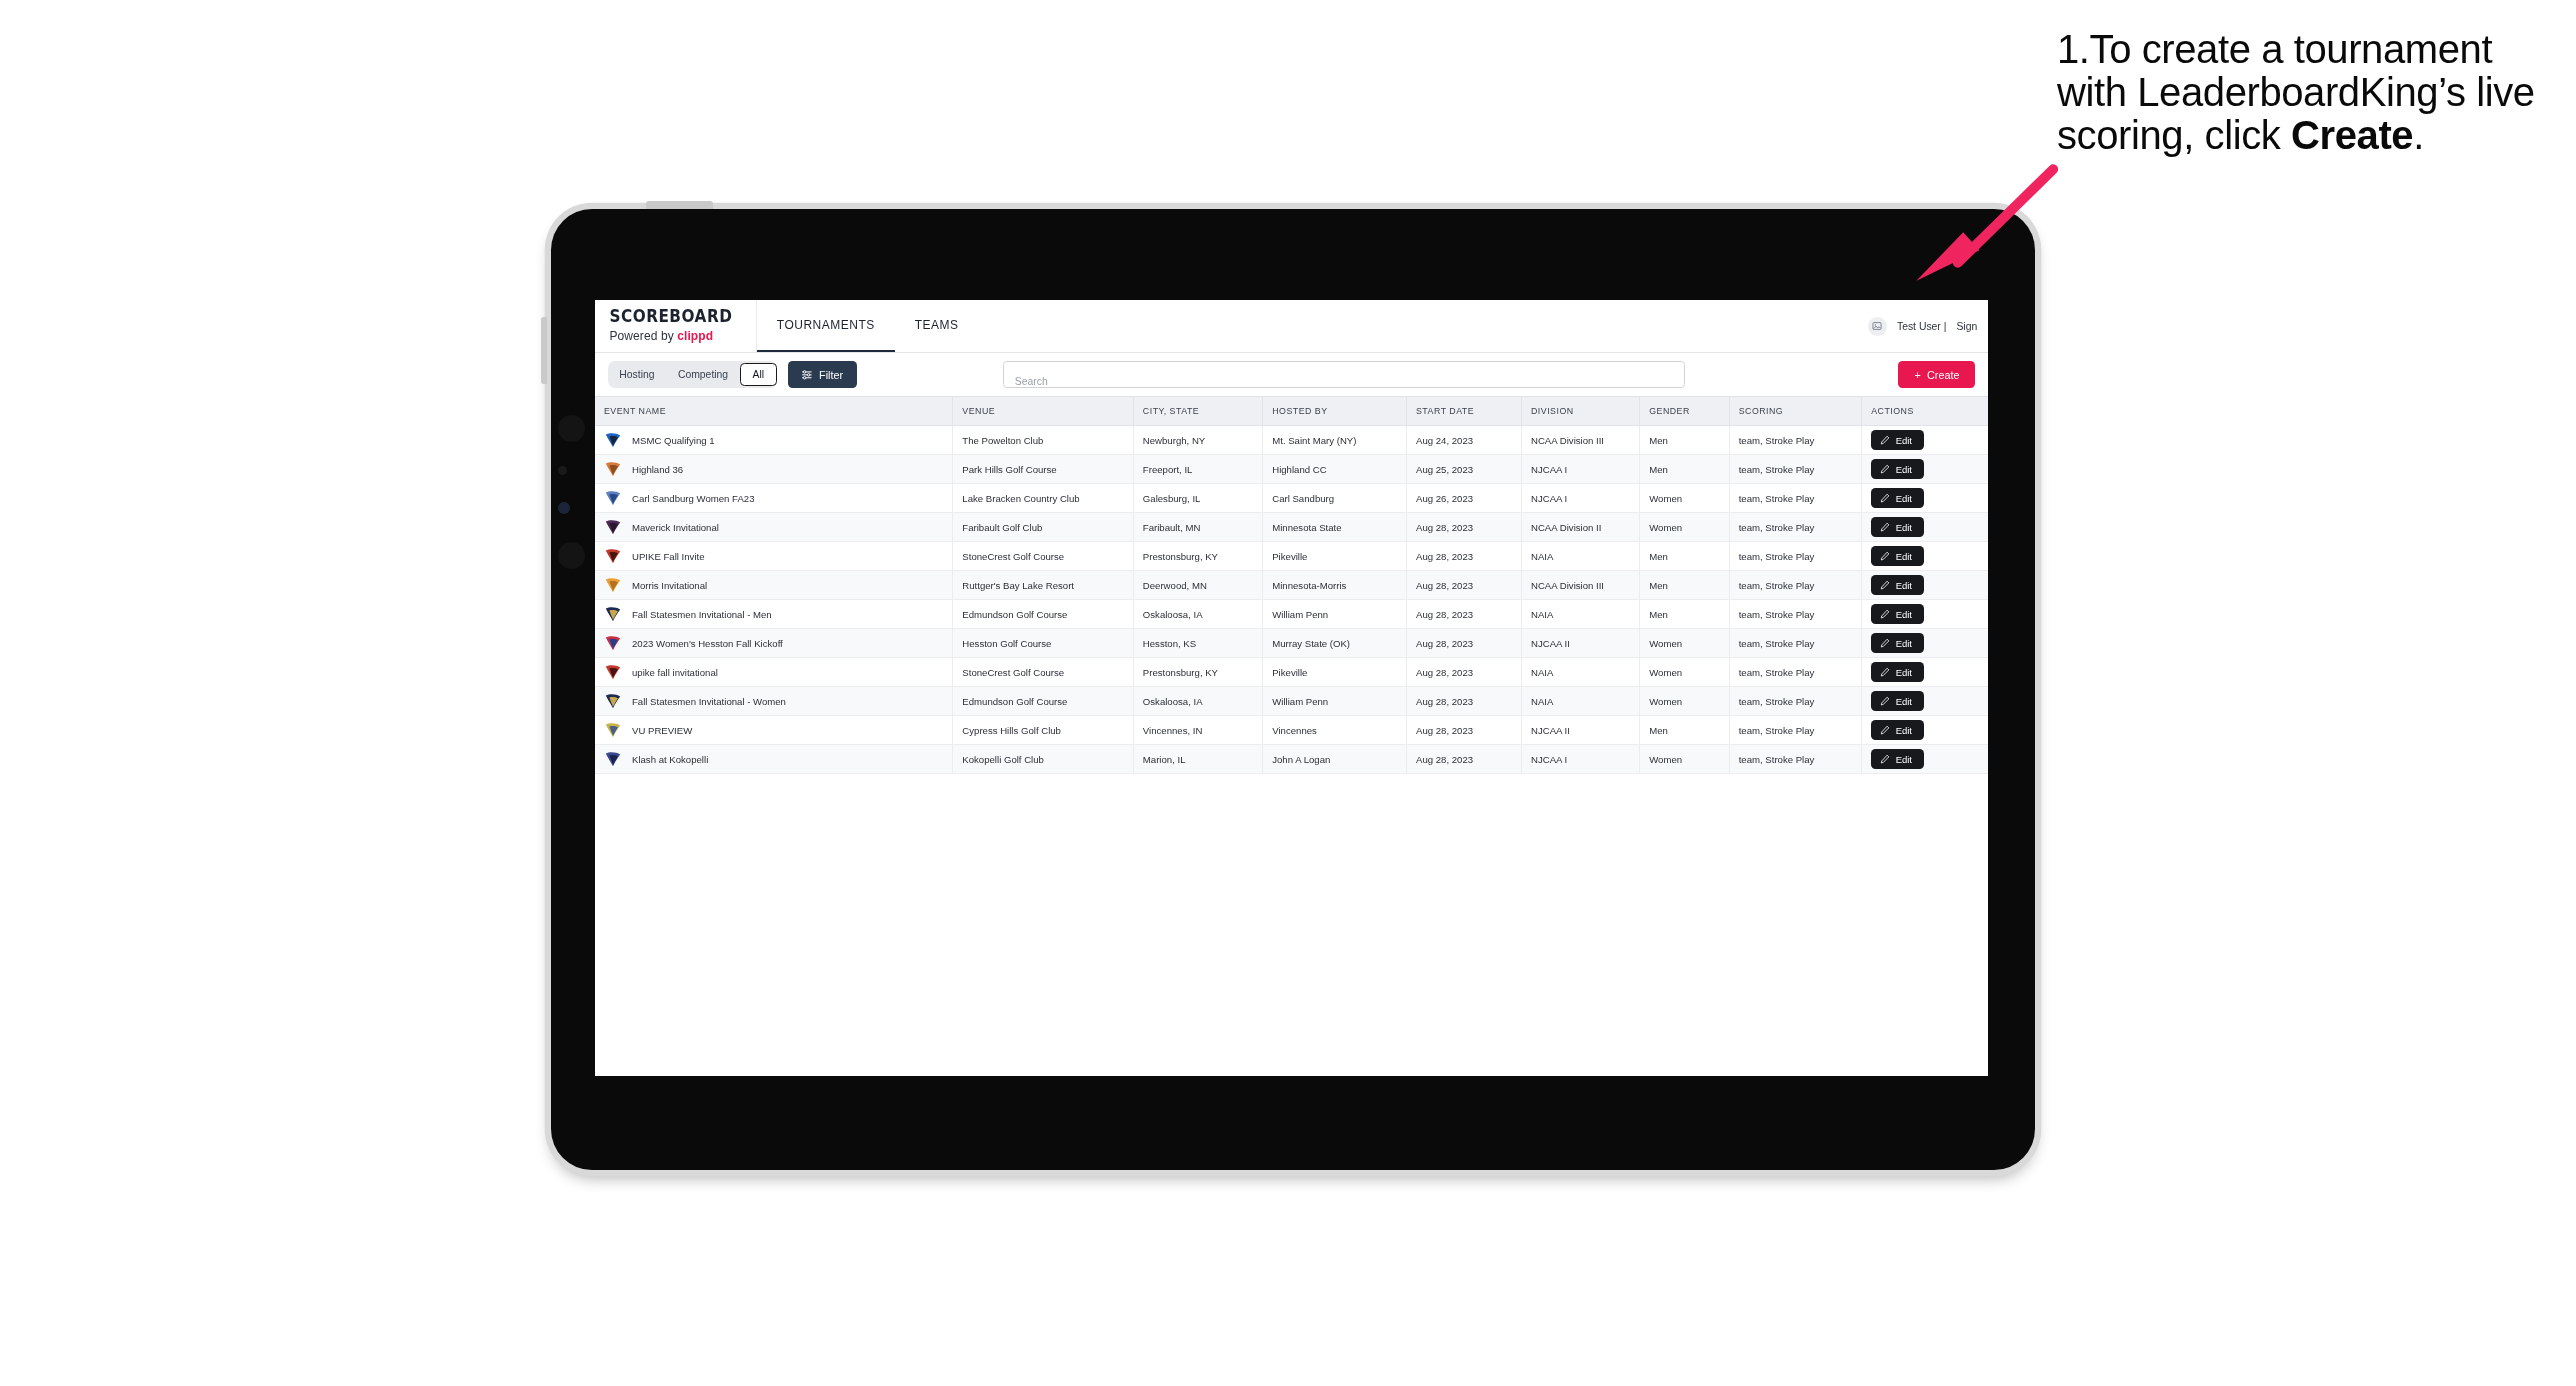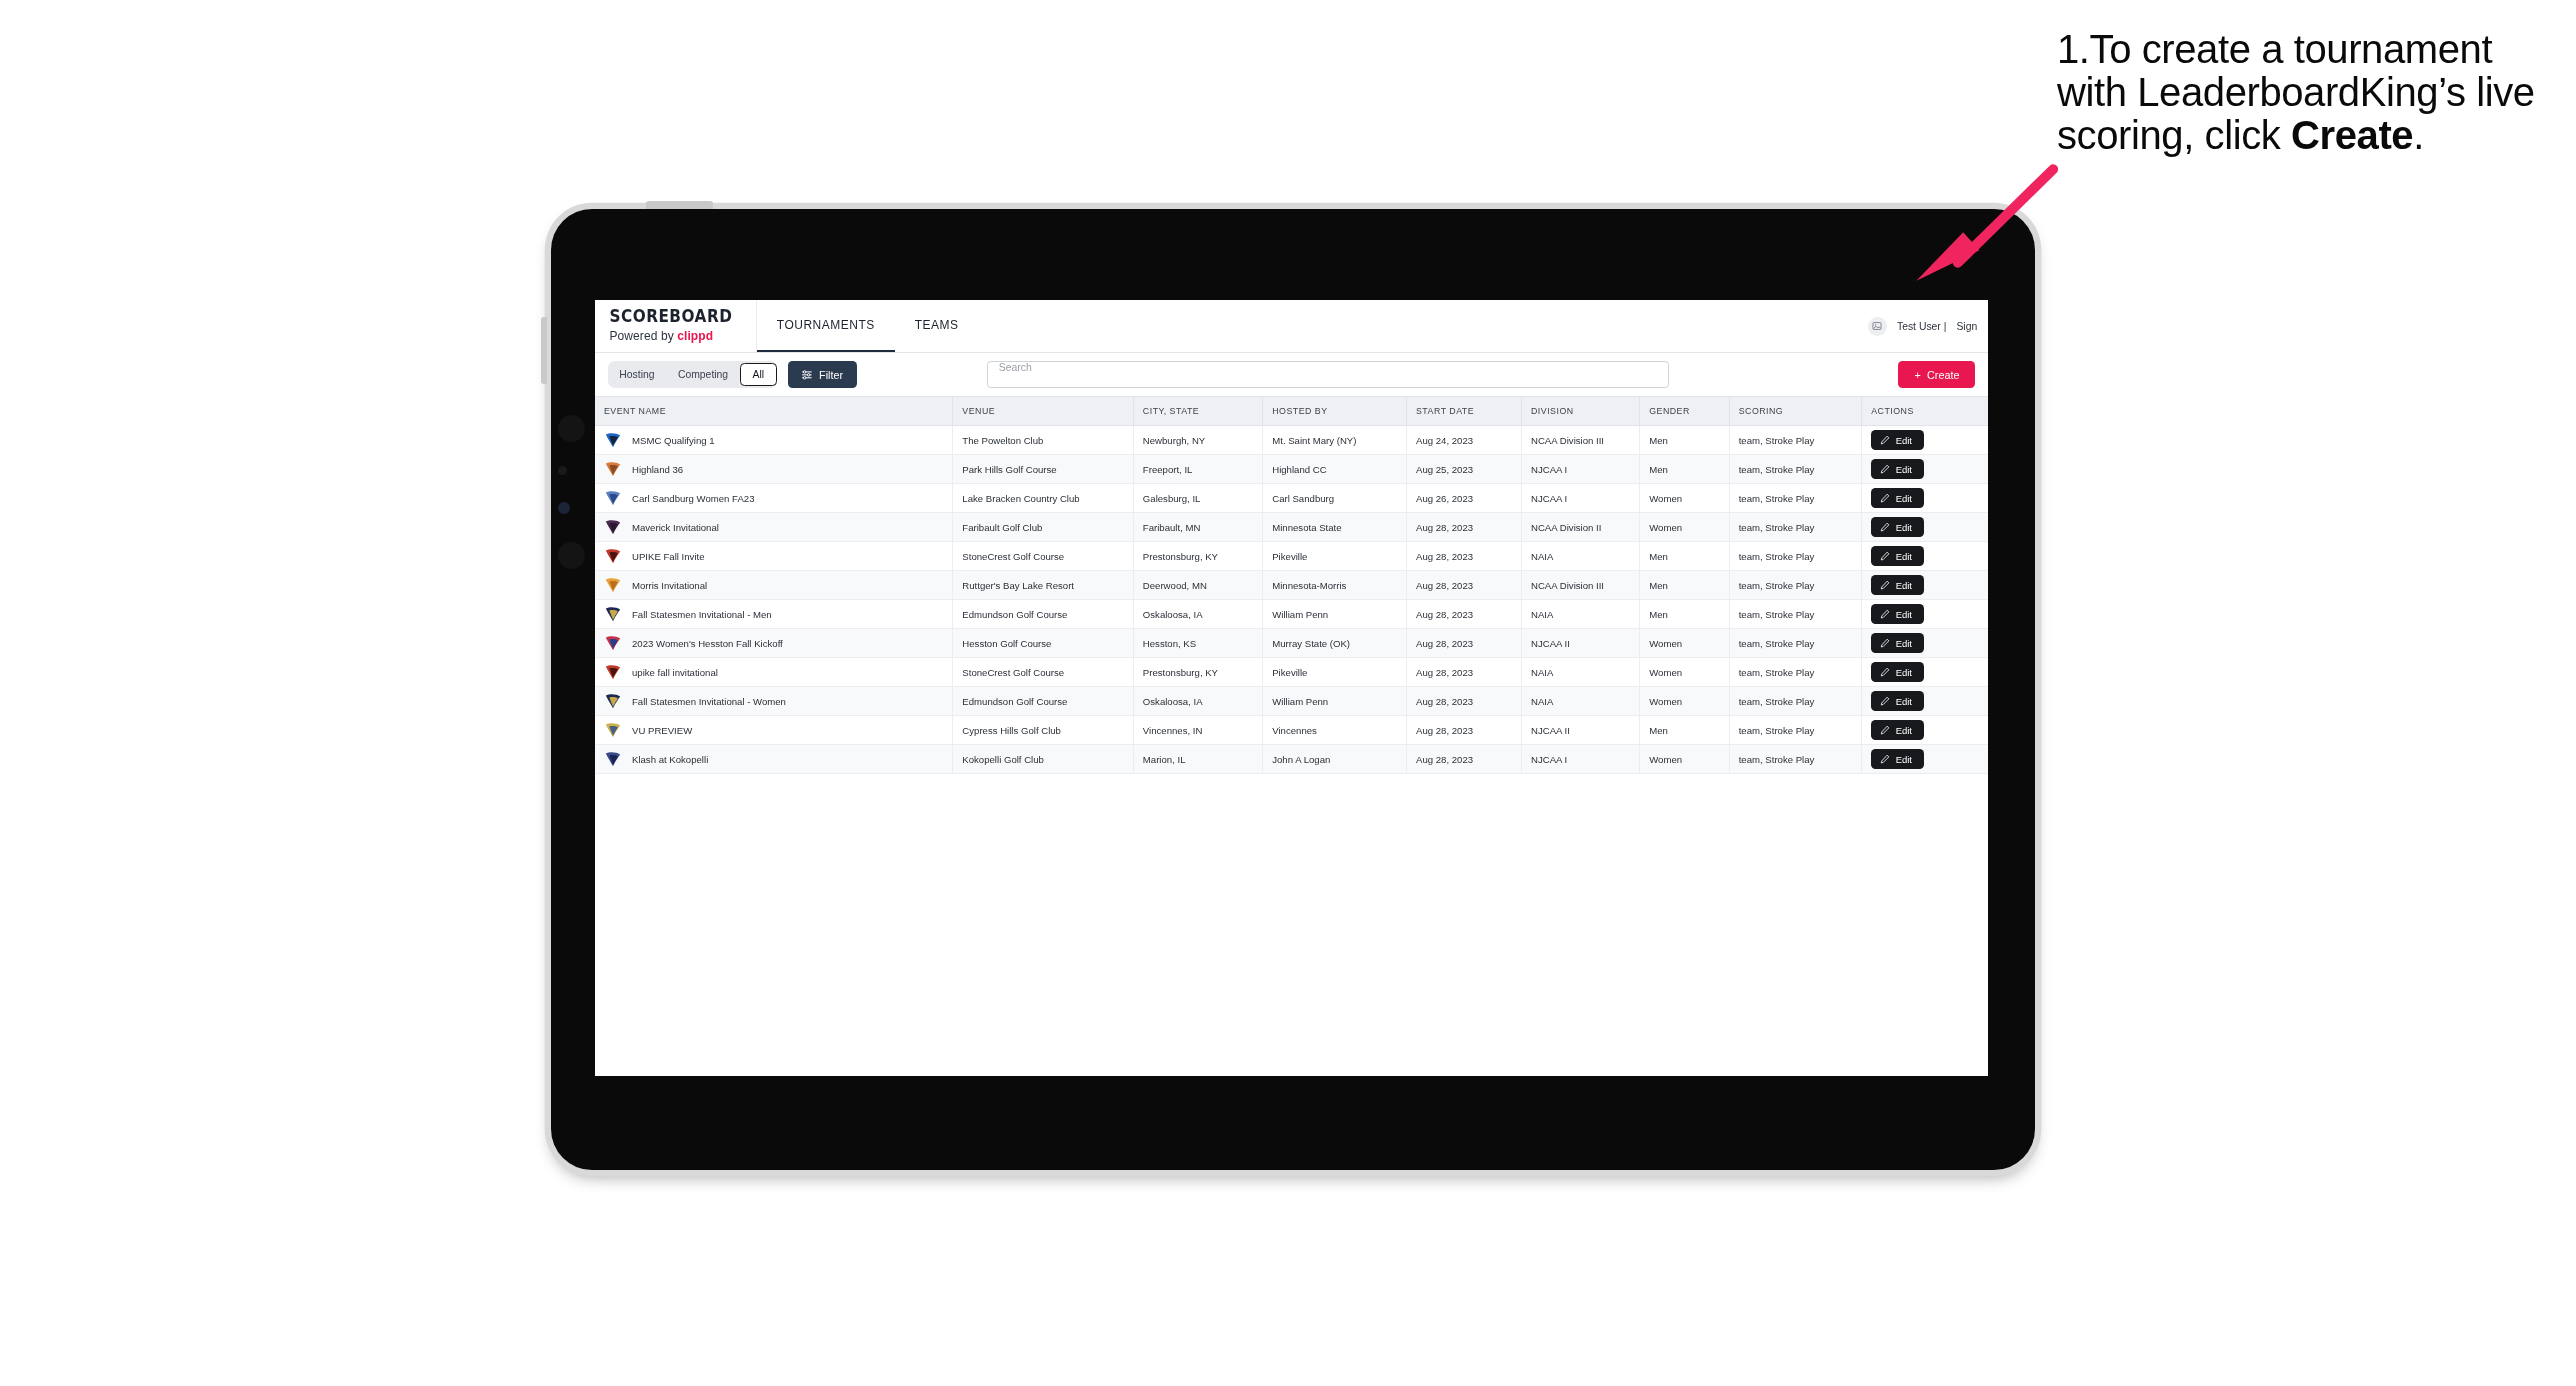--- a/index.html
+++ b/index.html
@@ -103,23 +103,23 @@
   .seg.active {
     background: #ffffff; border: 1.4px solid #1a1a1a;
     color: #11151c; font-weight: 400;
   }
   .filter-btn {
     margin-left: 10.8px; height: 27px; display: flex; align-items: center;
     gap: 6.3px; padding: 0 13.5px; background: #2a3a4f; color: #fff;
     border-radius: 4.5px; font-size: 10.8px; cursor: pointer;
   }
   .search-box {
-    position: absolute; left: 392px; width: 682px;
+    position: absolute; left: 408px; width: 682px;
     height: 27px; border: 0.9px solid #cfd3d9; border-radius: 3.6px;
-    display: flex; align-items: flex-start; padding: 0 10.8px;
+    display: flex; align-items: flex-end; padding: 0 10.8px;
     background: #fff;
   }
   .search-box span { font-size: 10.4px; color: #9aa0a8; }
   .create-btn {
     position: absolute; right: 12.6px;
     height: 27px; display: flex; align-items: center; gap: 6.3px;
     padding: 0 16px; background: #e8174f; color: #fff;
     border-radius: 4.5px; font-size: 10.8px; cursor: pointer;
   }
 

